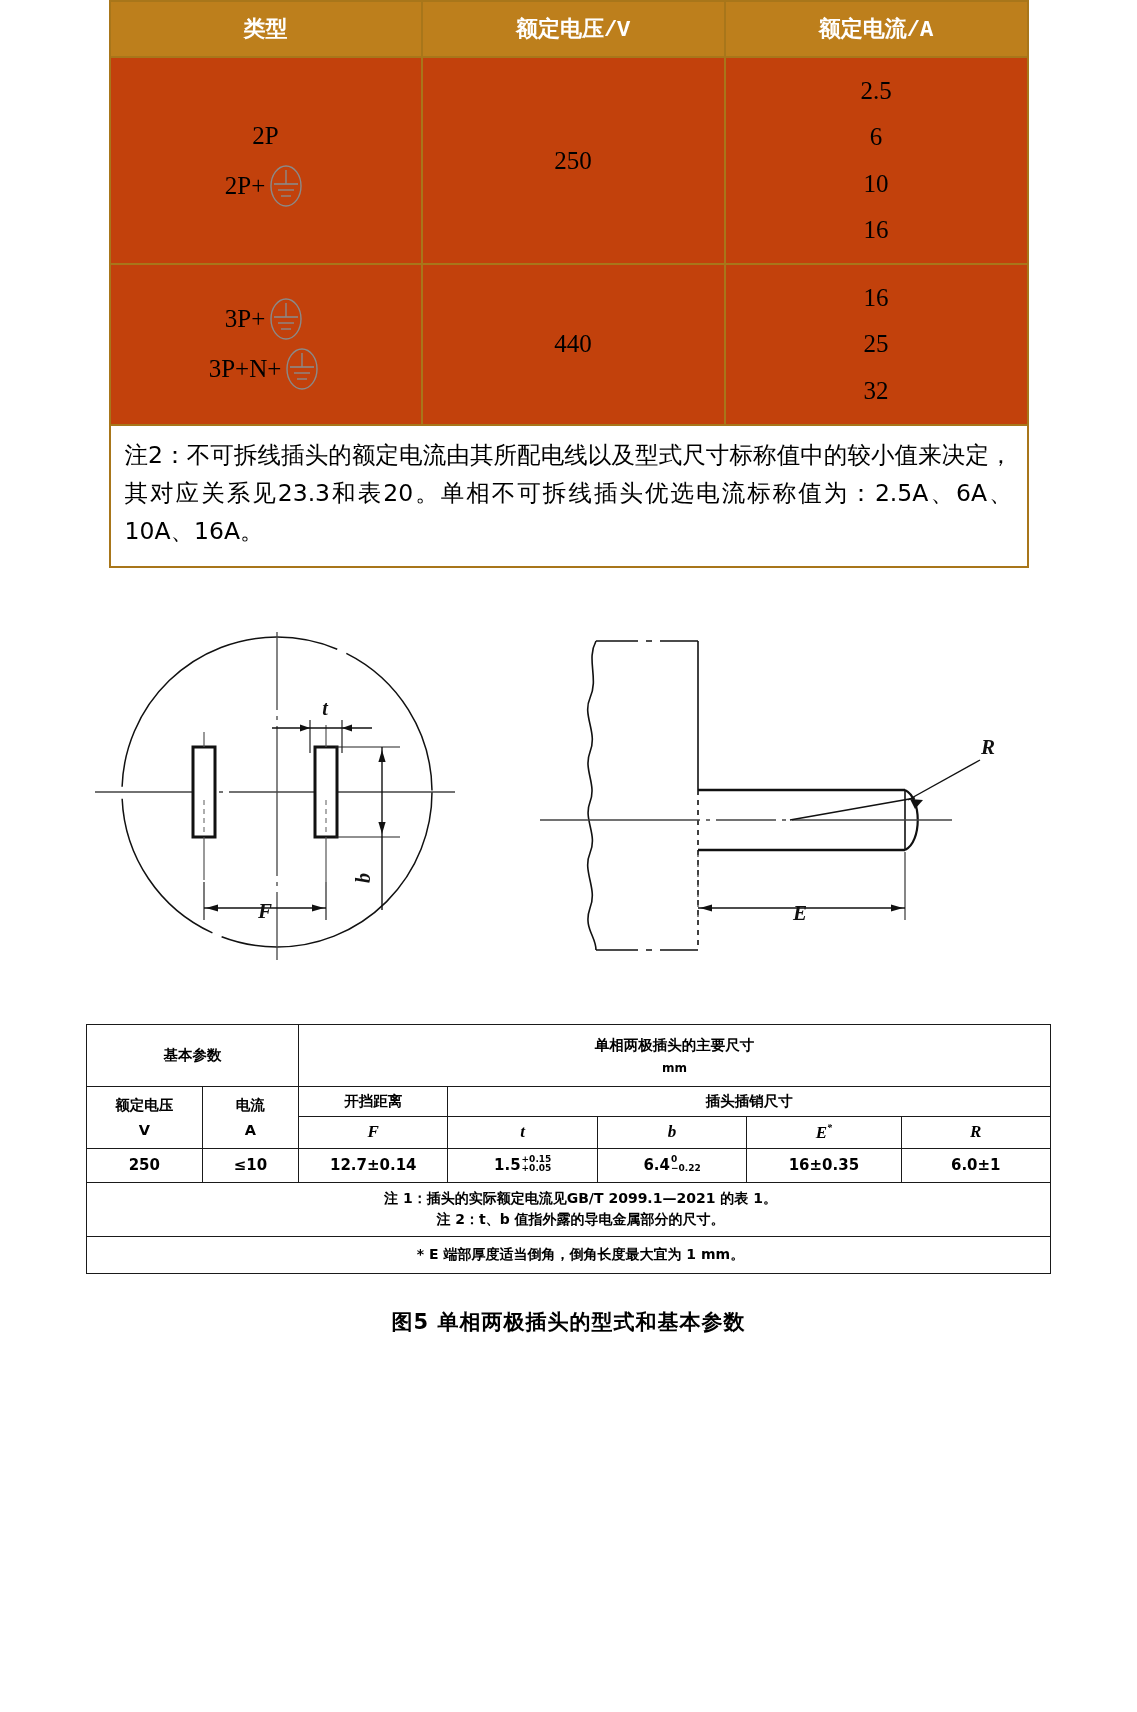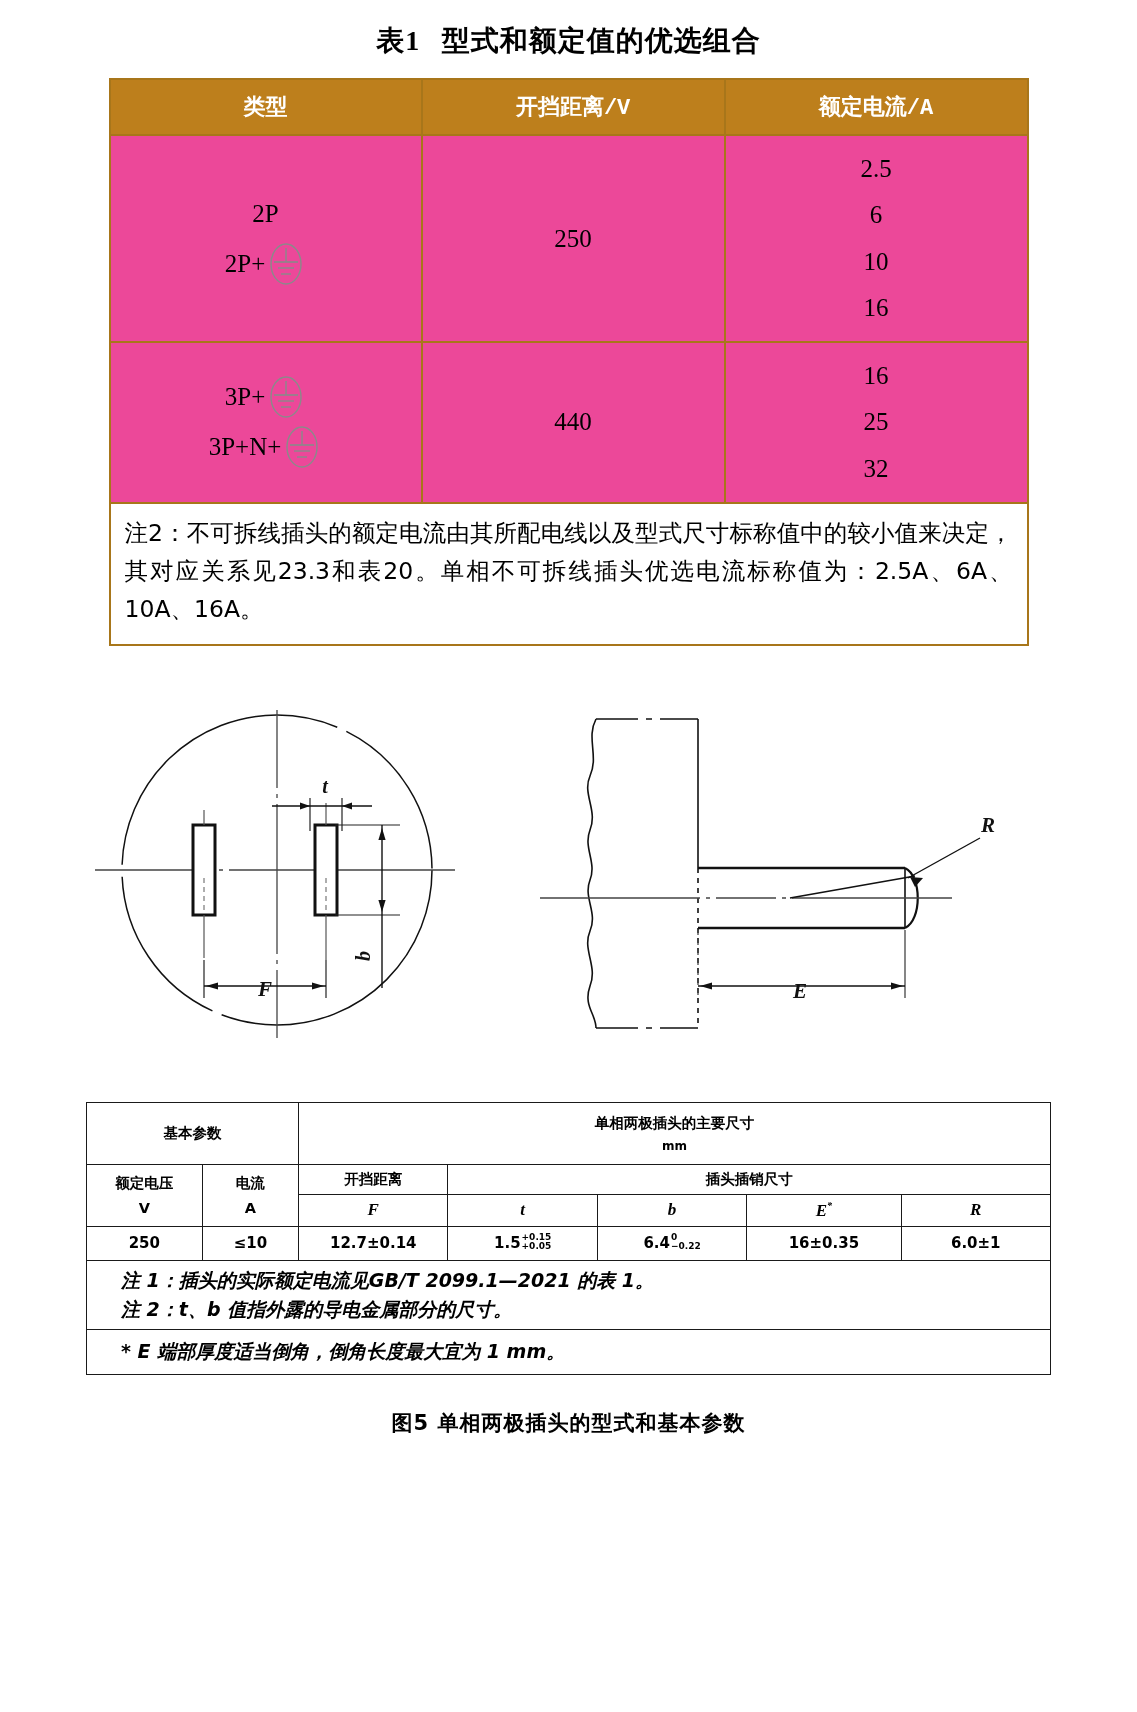--- a/index.html
+++ b/index.html
@@ -37,21 +37,21 @@
     color: #ffffff;
     font-family: Liberation Mono, monospace;
     font-weight: bold;
     font-size: 22px;
     height: 56px;
     padding: 6px 4px;
   }
   table.t1 tbody td {
     font-size: 25px;
     padding: 10px 6px;
-    background: #ec4899;
+    background: #c2410c;
   }
   .cur-list { line-height: 1.85; }
   .type-cell { line-height: 2.0; }
   .type-line { display: flex; align-items: center; justify-content: center; gap: 1px; }
   .earth-ico { display: inline-block; vertical-align: middle; }
 
   
   .t1-notes {
     border: 2px solid #a8761a;
     border-top: none;
@@ -80,26 +80,25 @@
     text-align: center;
     vertical-align: middle;
     font-size: 14.5px;
     padding: 5px 2px;
   }
   table.t2 .hdr-tall { height: 62px; }
   table.t2 .unit-small { font-size: 12px; font-weight: bold; display:block; margin-top:6px; }
   table.t2 .ital { font-style: italic; font-family: "Liberation Serif", serif; font-size: 17px; }
   table.t2 .valrow td { height: 34px; font-size: 15px; }
   table.t2 .noterow td {
-    text-align: left;
+    text-align: center;
     padding: 5px 10px 5px 34px;
-    font-size: 19px;
+    font-size: 14px;
     line-height: 1.55;
     border-top: 1.6px solid #1a1a1a;
-    font-style: italic;
   }
   table.t2 .noterow.single td { padding: 7px 10px 7px 34px; }
   .frac { display: inline-block; vertical-align: middle; font-size: 9px; line-height: 1.02; text-align: left; margin-left: 1px; position: relative; top: -1px; }
   .frac .up { display: block; }
   .frac .dn { display: block; }
 
   
   .fig-caption {
     text-align: center;
     font-family: "DejaVu Sans", "Liberation Sans", sans-serif;
@@ -108,35 +107,32 @@
     margin-top: 34px;
     letter-spacing: 1px;
   }
   svg { display: block; }
 </style>
 </head>
 <body>
 
 <div class="page">
 
-  <div class="table1-title">
-    <span class="num">表1</span>&nbsp;&nbsp;<span>型式和额定值的优选组合</span>
-  </div>
 
   <div class="t1-wrap">
     <table class="t1">
       <colgroup>
           <col style="width:34%">
           <col style="width:33%">
           <col style="width:33%">
         </colgroup>
       <thead>
         <tr>
           <th>类型</th>
-          <th>开挡距离/V</th>
+          <th>额定电压/V</th>
           <th>额定电流/A</th>
         </tr>
       </thead>
       <tbody>
         <tr>
           <td class="type-cell">
             <div class="type-line">
               <span>2P</span>
             </div>
             <div class="type-line">

